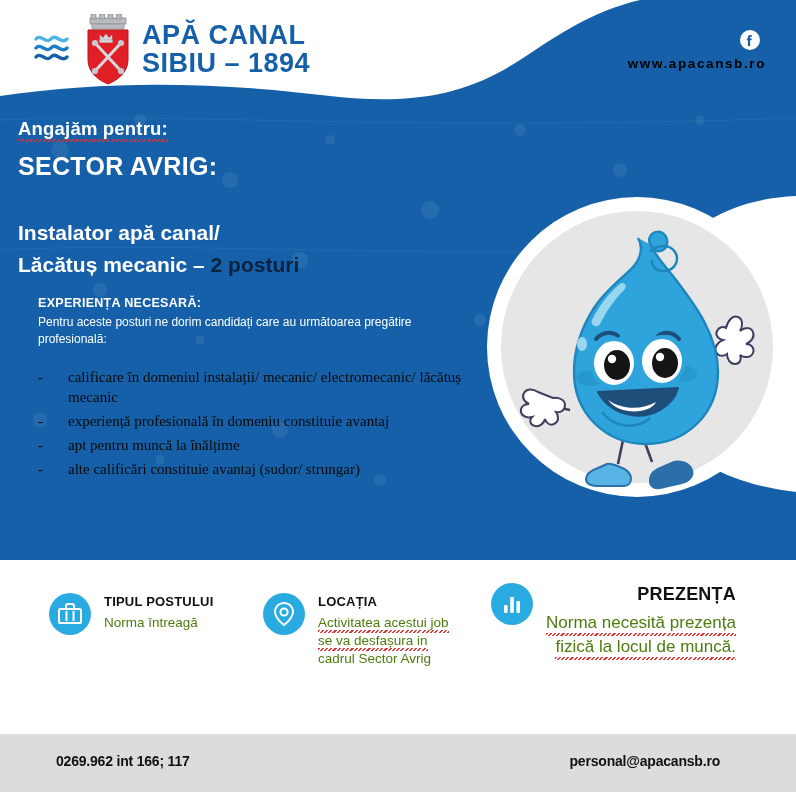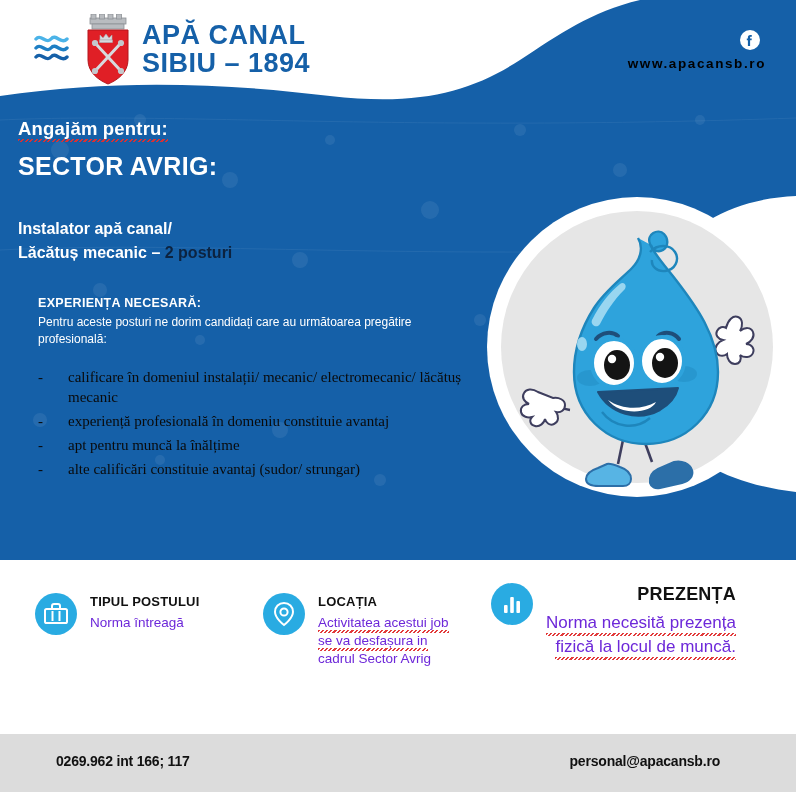--- a/index.html
+++ b/index.html
@@ -92,21 +92,21 @@
     opacity:.95;
   }
   .h-sector {
     margin-top:12px;
     font-size:25px;
     font-weight:bold;
     letter-spacing:0.3px;
   }
   .h-job {
     margin-top:36px;
-    font-size:16px;
+    font-size:21px;
     font-weight:bold;
     line-height:1.5;
   }
   .h-posturi { color:#0c2340; }
 
   
   .exp {
     position:absolute;
     left:38px; top:296px;
     width:430px;
@@ -147,35 +147,35 @@
   }
 
   
   .info-row {
     position:absolute;
     left:0; top:578px;
     width:796px; height:120px;
     z-index:6;
   }
   .info-block { position:absolute; display:flex; gap:12px; }
-  .ib-1 { left:34px; top:14px; }
+  .ib-1 { left:48px; top:14px; }
   .ib-2 { left:262px; top:14px; }
   .ib-3 { left:490px; top:4px;text-align:right; }
   .info-icon { flex:0 0 auto; }
   .info-txt { padding-top:2px; }
   .info-title {
     font-size:13px;
     font-weight:bold;
     color:#111111;
     letter-spacing:0.2px;
   }
   .info-body {
     margin-top:5px;
     font-size:13.5px;
-    color:#6d28d9;
+    color:#4d7c0f;
     line-height:1.35;
   }
   .ib-3 .info-title { font-size:18px; }
   .ib-3 .info-body { font-size:17px; line-height:1.4; margin-top:6px; }
   .squig { position:relative; display:inline-block; }
   .squig::after {
     content:"";
     position:absolute;
     left:0; right:0; bottom:-1px;
     height:3px;

